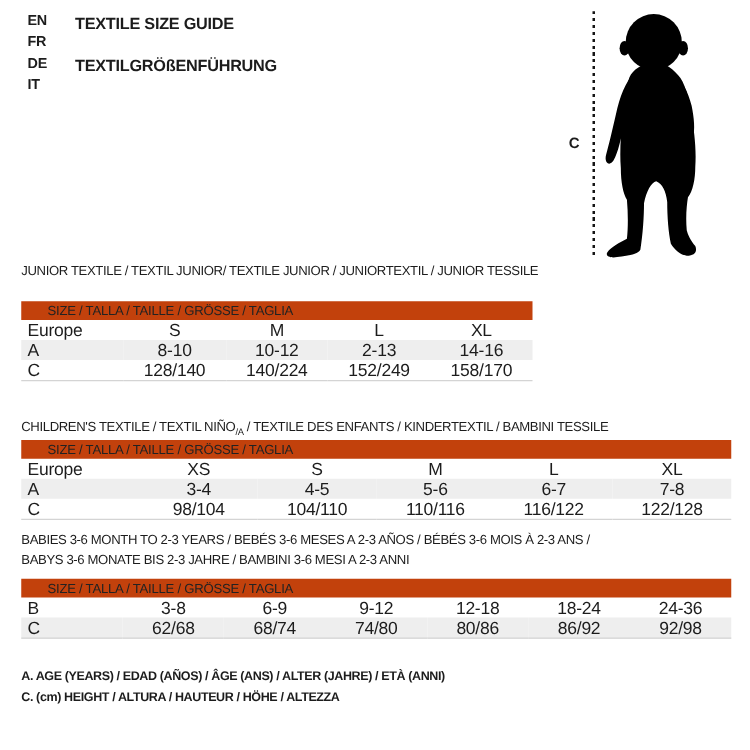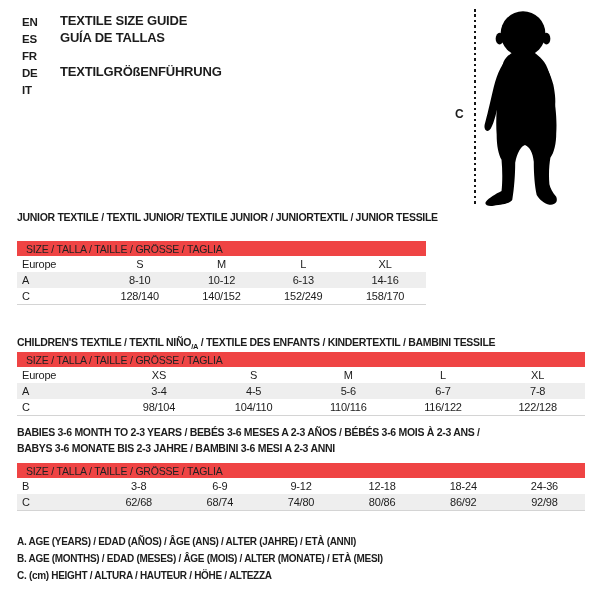--- a/index.html
+++ b/index.html
@@ -3,66 +3,62 @@
 <meta charset="utf-8">
 <style>
   html,body{margin:0;padding:0;}
   body{
     width:600px;height:600px;position:relative;overflow:hidden;
     background:#ffffff;color:#1c1c1c;
     font-family:"Liberation Sans","DejaVu Sans",sans-serif;
   }
   
   .lang-block{position:absolute;left:22px;top:11px;}
-  .lang-row{display:flex;height:17px;align-items:flex-end;}
+  .lang-row{display:flex;height:17px;align-items:flex-start;}
   .lang-code{width:38px;font-weight:700;font-size:11.5px;letter-spacing:-0.2px;}
   .lang-label{font-weight:700;font-size:13px;letter-spacing:-0.2px;white-space:nowrap;}
   
   .height-line{
     position:absolute;left:474px;top:9px;width:2px;height:196px;
     background:repeating-linear-gradient(to bottom,#151515 0 2.5px,transparent 2.5px 5.5px);
   }
   .height-label{position:absolute;left:455px;top:107px;font-weight:700;font-size:12px;}
   .baby{position:absolute;left:482px;top:7px;width:84px;height:200px;}
   
   .section-title{
-    position:absolute;left:17px;font-weight:700;font-size:10.5px;
+    position:absolute;left:17px;font-weight:400;font-size:10.5px;
     letter-spacing:-0.3px;white-space:nowrap;
   }
   .section-title sub{font-size:7.5px;}
   .title-2line{line-height:16px;white-space:normal;width:560px;}
   
   .size-table{position:absolute;left:17px;border-collapse:collapse;table-layout:fixed;
               border-bottom:1px solid #d4d4d4;}
   .t-narrow{width:409px;}
   .t-wide{width:568px;}
   .size-table th.size-bar{
-    background:#ef4444;height:15px;font-weight:400;font-size:10.5px;
-    text-align:left;padding:0 0 0 9px;letter-spacing:-0.2px;color:#222;
+    background:#c2410c;height:15px;font-weight:400;font-size:10.5px;
+    text-align:left;padding:0 0 0 21px;letter-spacing:-0.2px;color:#222;
   }
-  .size-table td{height:16px;font-size:11px;text-align:center;padding:0;letter-spacing:-0.2px;}
+  .size-table td{height:16px;font-size:14px;text-align:center;padding:0;letter-spacing:-0.2px;}
   .size-table td.row-label{text-align:left;padding-left:5px;}
   .t-narrow td.row-label{width:53px;}
   .t-wide td.row-label{width:45px;}
   .size-table tr.alt{background:#eeeeee;}
   
   .footnotes{position:absolute;left:17px;top:536px;}
   .footnote{height:17px;font-weight:700;font-size:10px;letter-spacing:-0.3px;white-space:nowrap;}
 </style>
 </head>
 <body>
 
 <div class="lang-block">
   <div class="lang-row">
     <span class="lang-code">EN</span>
     <span class="lang-label">TEXTILE SIZE GUIDE</span>
-  </div>
-  <div class="lang-row">
-    <span class="lang-code">ES</span>
-    <span class="lang-label">GUÍA DE TALLAS</span>
   </div>
   <div class="lang-row">
     <span class="lang-code">FR</span>
   </div>
   <div class="lang-row">
     <span class="lang-code">DE</span>
     <span class="lang-label">TEXTILGRÖßENFÜHRUNG</span>
   </div>
   <div class="lang-row">
     <span class="lang-code">IT</span>
@@ -112,27 +108,27 @@
     <td class="row-label">Europe</td>
     <td>S</td>
     <td>M</td>
     <td>L</td>
     <td>XL</td>
   </tr>
   <tr class="alt">
     <td class="row-label">A</td>
     <td>8-10</td>
     <td>10-12</td>
-    <td>6-13</td>
+    <td>2-13</td>
     <td>14-16</td>
   </tr>
   <tr>
     <td class="row-label">C</td>
     <td>128/140</td>
-    <td>140/152</td>
+    <td>140/224</td>
     <td>152/249</td>
     <td>158/170</td>
   </tr>
 </tbody>
   </table>
 
 <div class="section-title" style="top:324px;margin-top:12px;"><span>CHILDREN'S TEXTILE / TEXTIL NIÑO</span><sub>/A</sub><span> / TEXTILE DES ENFANTS / KINDERTEXTIL / BAMBINI TESSILE</span></div>
 <table class="size-table t-wide" style="top:352px;">
   <tbody>
       <tr>
@@ -190,15 +186,14 @@
     <td>74/80</td>
     <td>80/86</td>
     <td>86/92</td>
     <td>92/98</td>
   </tr>
 </tbody>
   </table>
 
 <div class="footnotes">
   <div class="footnote">A. AGE (YEARS) / EDAD (AÑOS) / ÂGE (ANS) / ALTER (JAHRE) / ETÀ (ANNI)</div>
-  <div class="footnote">B. AGE (MONTHS) / EDAD (MESES) / ÂGE (MOIS) / ALTER (MONATE) / ETÀ (MESI)</div>
   <div class="footnote">C. (cm) HEIGHT / ALTURA / HAUTEUR / HÖHE / ALTEZZA</div>
 </div>
 
 </body></html>

